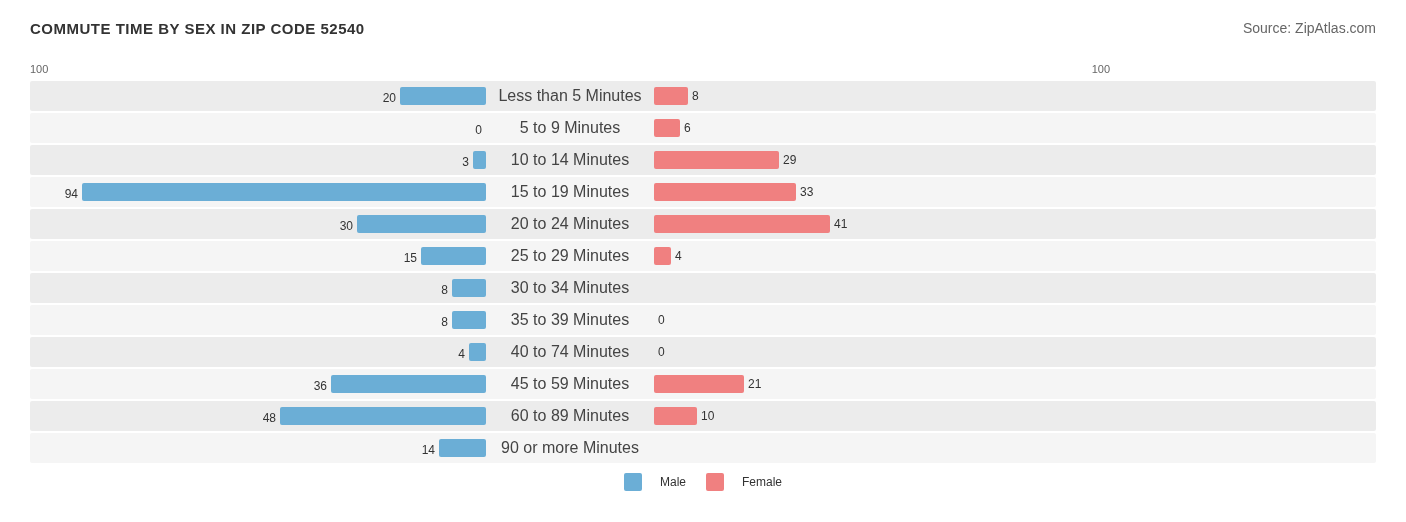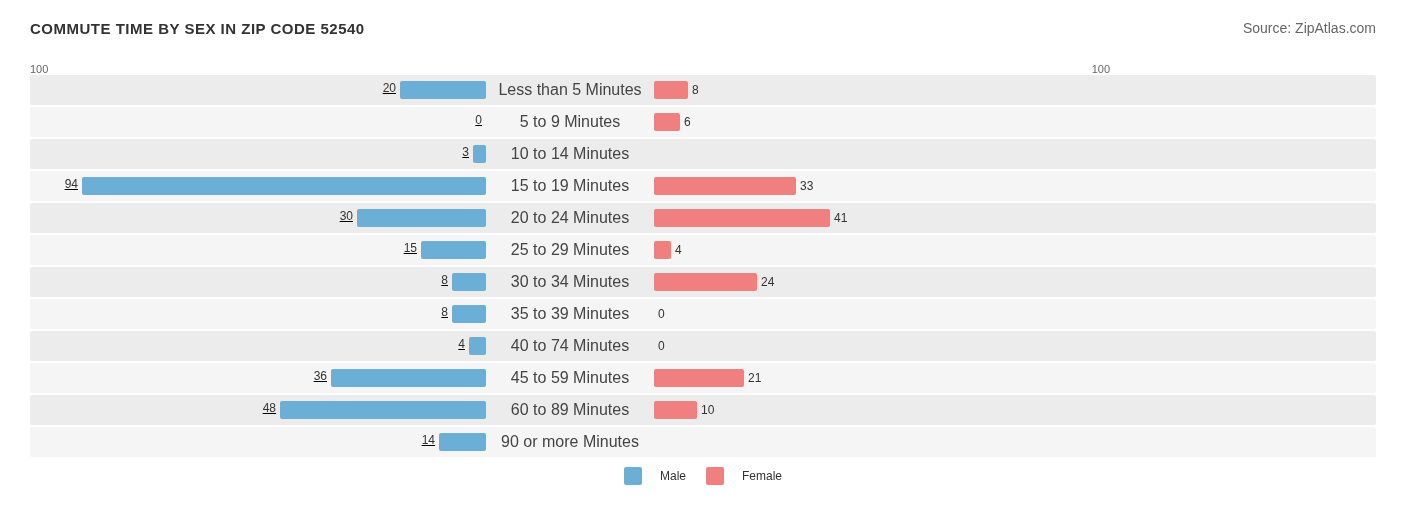--- a/index.html
+++ b/index.html
@@ -34,26 +34,25 @@
       height: 30px;
       margin-bottom: 2px;
       background: #f5f5f5;
       border-radius: 2px;
     }
     .bar-row:nth-child(odd) {
       background: #ececec;
     }
     .left-section {
       display: flex;
-      align-items: flex-start;
+      align-items: flex-end;
       justify-content: flex-end;
       width: 460px;
       padding-right: 4px;
       flex-shrink: 0;
-      text-decoration: underline;
     }
     .left-value {
       font-size: 12px;
       color: #333;
       margin-right: 4px;
       min-width: 30px;
       text-align: right;
     }
     .left-bar {
       height: 18px;
@@ -101,20 +100,21 @@
       gap: 18px;
     }
     .legend-color {
       width: 18px;
       height: 18px;
       border-radius: 2px;
     }
     .axis-row {
       display: flex;
       align-items: center;
+      margin-bottom: 6px;
     }
     .axis-left {
       width: 460px;
       display: flex;
       justify-content: flex-start;
       font-size: 11px;
       color: #666;
     }
     .axis-spacer {
       width: 160px;
@@ -175,20 +175,24 @@
         <div class="right-bar" style="width:26px;"></div>
         <span class="right-value">6</span>
       </div>
     </div>
         <div class="bar-row">
       <div class="left-section">
         <span class="left-value">3</span>
         <div class="left-bar" style="width:13px;"></div>
       </div>
       <div class="label-section">10 to 14 Minutes</div>
+      <div class="right-section">
+        <div class="right-bar" style="width:125px;"></div>
+        <span class="right-value">29</span>
+      </div>
     </div>
         <div class="bar-row">
       <div class="left-section">
         <span class="left-value">94</span>
         <div class="left-bar" style="width:404px;"></div>
       </div>
       <div class="label-section">15 to 19 Minutes</div>
       <div class="right-section">
         <div class="right-bar" style="width:142px;"></div>
         <span class="right-value">33</span>
@@ -215,24 +219,20 @@
         <div class="right-bar" style="width:17px;"></div>
         <span class="right-value">4</span>
       </div>
     </div>
         <div class="bar-row">
       <div class="left-section">
         <span class="left-value">8</span>
         <div class="left-bar" style="width:34px;"></div>
       </div>
       <div class="label-section">30 to 34 Minutes</div>
-      <div class="right-section">
-        <div class="right-bar" style="width:103px;"></div>
-        <span class="right-value">24</span>
-      </div>
     </div>
         <div class="bar-row">
       <div class="left-section">
         <span class="left-value">8</span>
         <div class="left-bar" style="width:34px;"></div>
       </div>
       <div class="label-section">35 to 39 Minutes</div>
       <div class="right-section">
         <div class="right-bar" style="width:0px;"></div>
         <span class="right-value">0</span>

